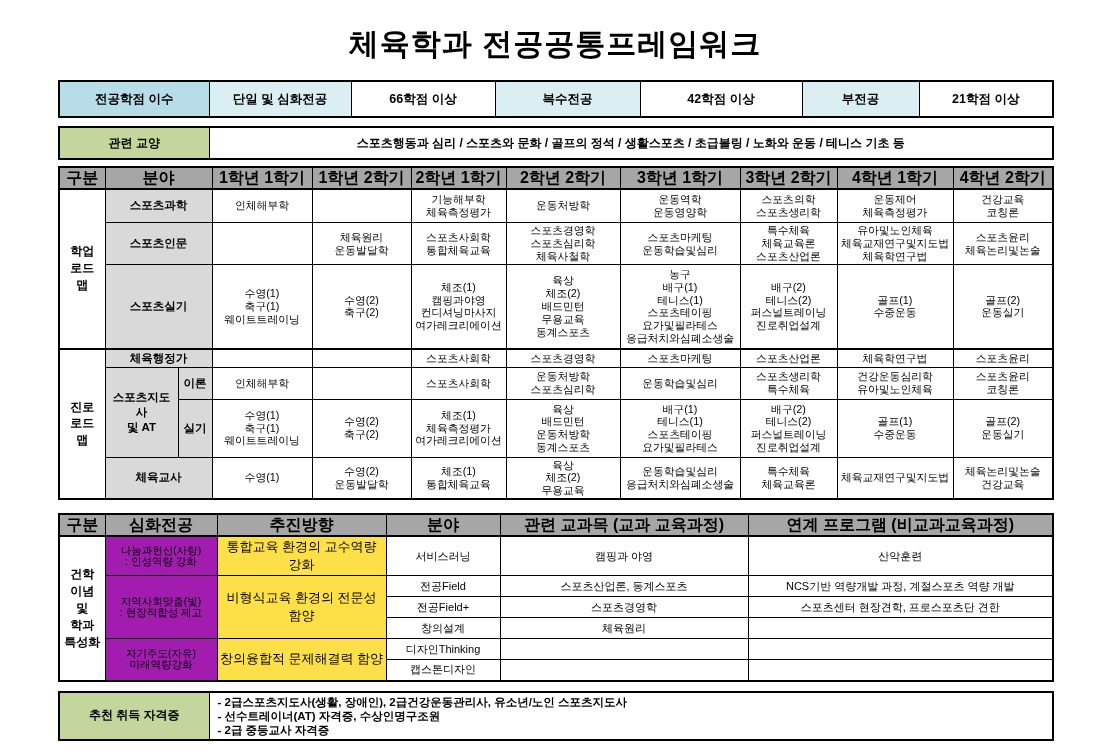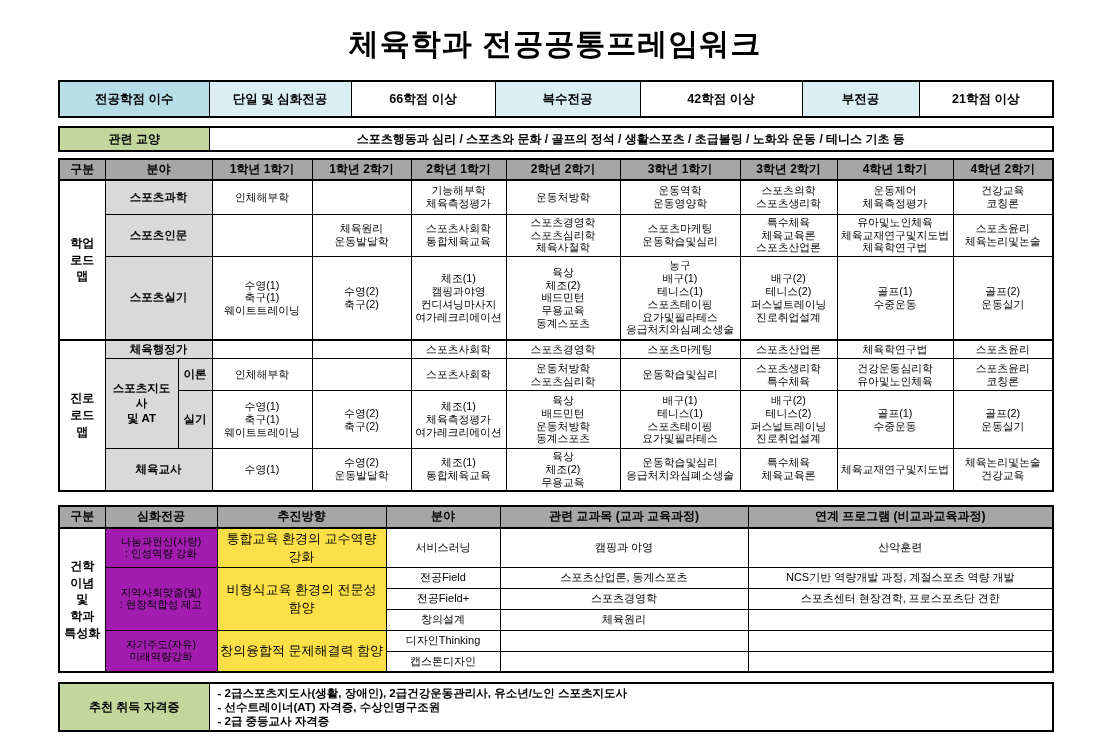--- a/index.html
+++ b/index.html
@@ -32,27 +32,27 @@
   }
 
   
   .credits td { height:36px; font-weight:bold; font-size:12.5px; }
   .c-label { background:#b7dee8;margin-left:44px; }
   .c-name  { background:#daeef3; }
   .c-val   { background:#ffffff; }
 
   
   .liberal { margin-top:8px; }
-  .liberal td { height:24px; font-weight:bold; font-size:12px; }
+  .liberal td { height:32px; font-weight:bold; font-size:12px; }
   .la-label { background:#c3d69b; }
   .la-value { background:#ffffff; }
 
   
   .roadmap { margin-top:6px; }
-  .hdr td { background:#a6a6a6; font-weight:bold; font-size:12px; height:21px; line-height:1.1; border-bottom:2px solid #000; }
+  .hdr td { background:#a6a6a6; font-weight:bold; font-size:16px; height:21px; line-height:1.1; border-bottom:2px solid #000; }
   .grp  { background:#ffffff; font-weight:bold; font-size:12px; line-height:1.4; }
   .lbl  { background:#d9d9d9; font-weight:bold; font-size:11.5px; }
   .cell { background:#ffffff; font-size:10.8px; line-height:12.8px; }
   tr.secdiv td { border-top:2px solid #000; }
 
   
   .goals { margin-top:13px; }
   .goals .hdr td { height:22px; }
   .goal { background:#a21caf; font-weight:normal; font-size:10.5px; line-height:11.5px; }
   .dir  { background:#fde047; font-size:13px; }

